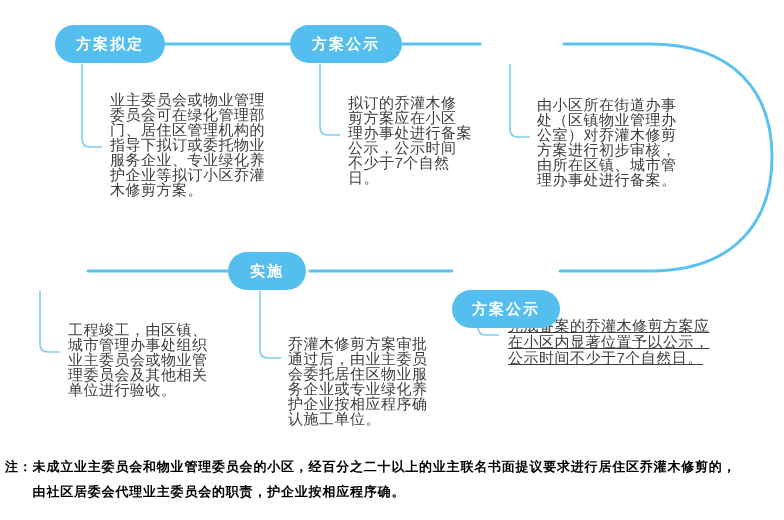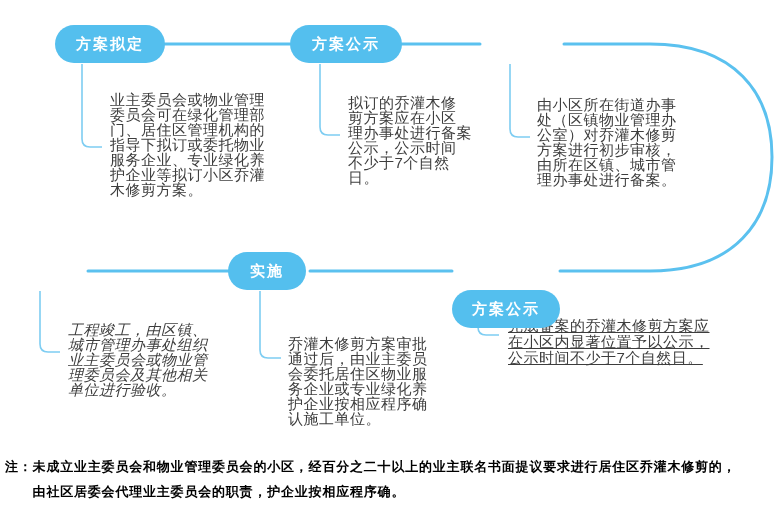--- a/index.html
+++ b/index.html
@@ -43,21 +43,21 @@
     position:absolute;
     color:var(--desc-text,#3D3D3D);
     font-size:15px;line-height:15px;
     letter-spacing:0.5px;
     white-space:pre-line;
     z-index:1;
   }
   .d1{left:110px;top:92px;}
   .d2{left:348px;top:95px;}
   .d3{left:537px;top:97px;}
-  .d4{left:68px;top:322px;font-style:italic;}
+  .d4{left:68px;top:322px;}
   .d5{left:288px;top:336px;}
   .d6{left:508px;top:318px;line-height:16px;text-decoration:underline;}
   .note{
     position:absolute;
     left:5px;top:454px;width:770px;
     display:flex;align-items:flex-start;
     color:var(--note-text,#000000);
     font-size:13px;font-weight:bold;
     letter-spacing:0.8px;
     line-height:25px;

